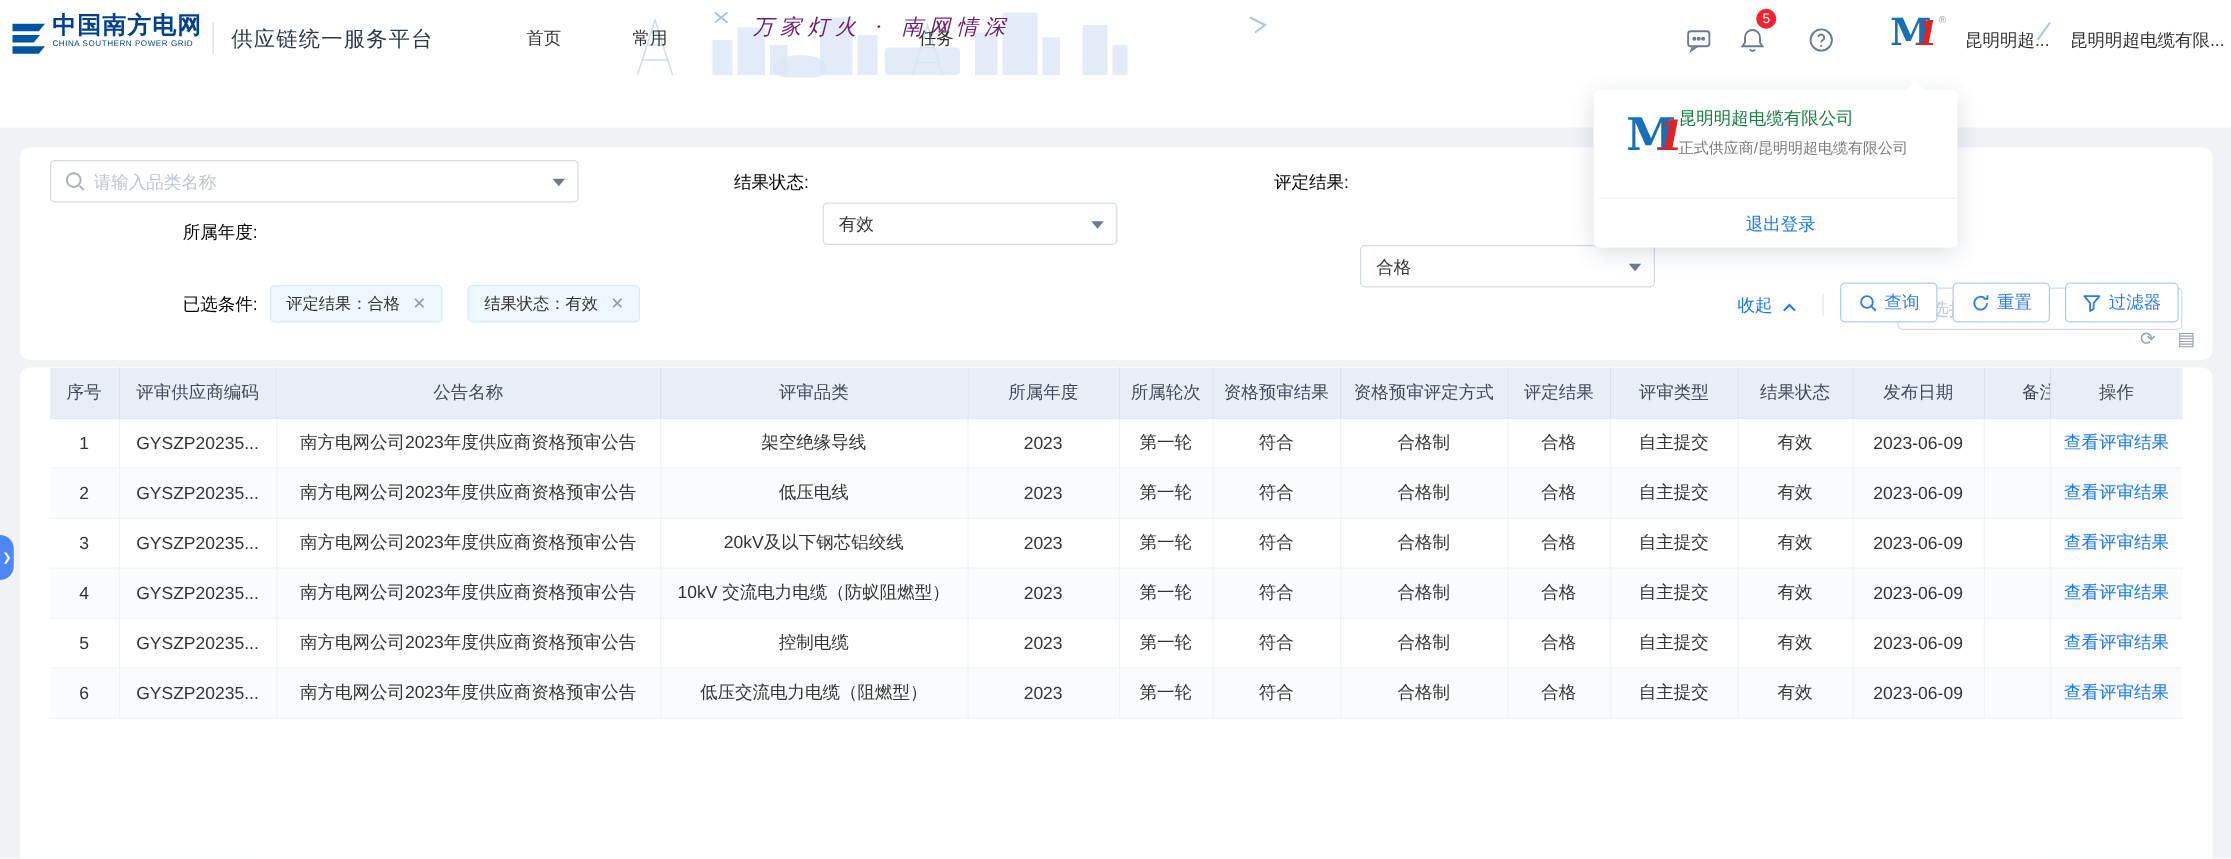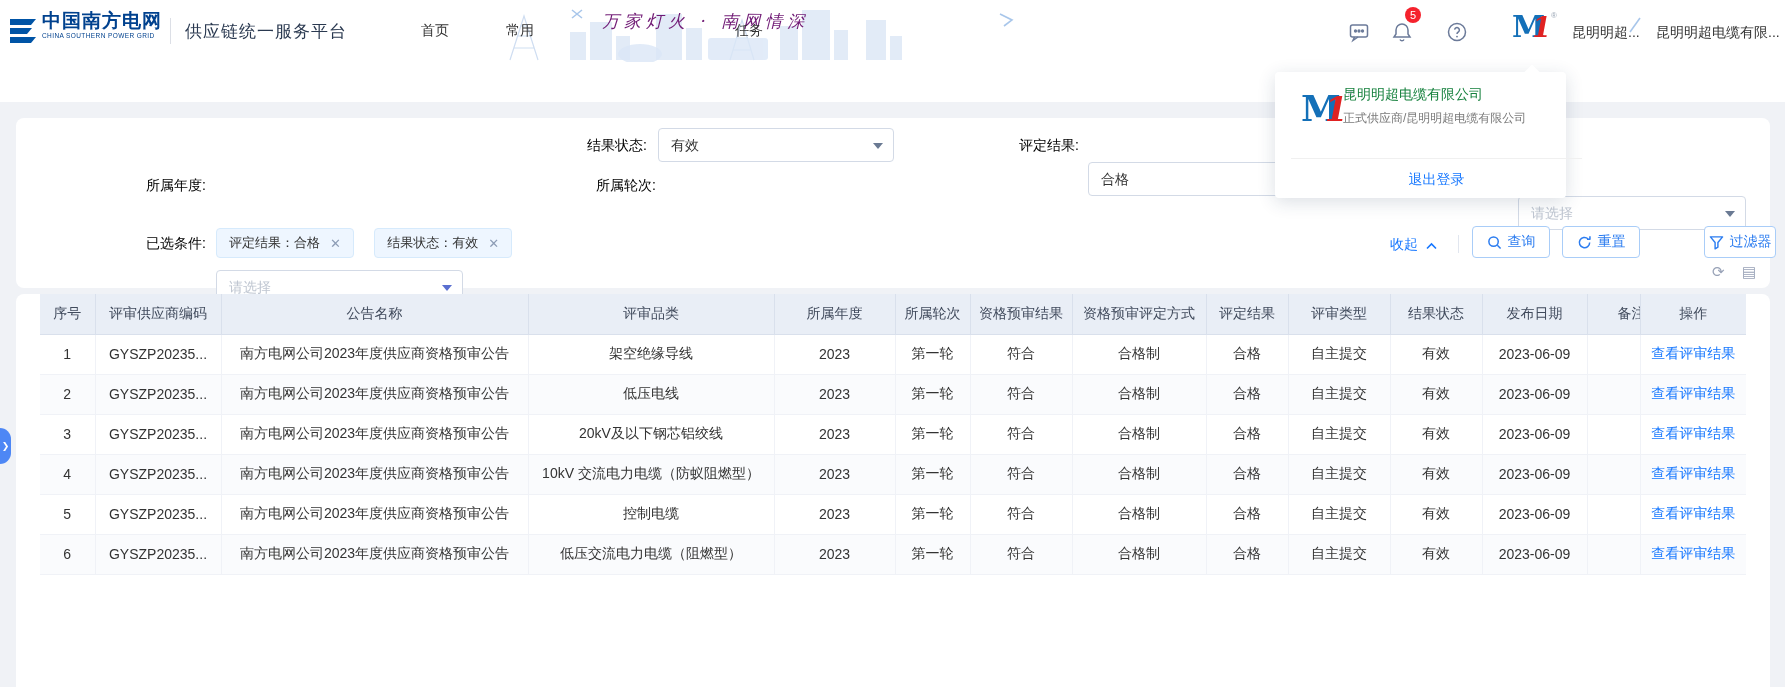--- a/index.html
+++ b/index.html
@@ -82,21 +82,21 @@
   th.fixed-col, td.fixed-col { border-left:1px solid #e4e9f2; box-shadow:-8px 0 8px -8px rgba(29,57,98,.18); }
   a.op-link { color:#1677ff; text-decoration:none; cursor:pointer; }
 
   
   .popup { position:absolute; left:1275px; top:72px; width:291px; height:126px; background:#fff;
     border-radius:4px; box-shadow:0 4px 18px rgba(31,56,88,.16); z-index:50; }
   .popup .caret-up { position:absolute; left:251px; top:-5px; width:12px; height:12px; background:#fff; transform:rotate(45deg); }
   .popup .p-logo { position:absolute; left:26px; top:18px; }
   .popup .p-name { position:absolute; left:68px; top:14px; font-size:14px; color:#15803d; white-space:nowrap; }
   .popup .p-role { position:absolute; left:68px; top:38px; font-size:12px; color:#7a7a7a; white-space:nowrap; }
-  .popup .p-foot { position:absolute; left:16px; top:86px; width:291px; height:32px; border-top:1px solid #f0f0f0;
+  .popup .p-foot { position:absolute; left:4px; top:86px; width:291px; height:32px; border-top:1px solid #f0f0f0;
     text-align:center; line-height:40px; font-size:14px; color:#1677ff; cursor:pointer; }
 
   .side-handle { position:absolute; left:0; top:428px; width:11px; height:36px; background:#4d87f5;
     border-radius:0 14px 14px 0; z-index:6; color:#fff; font-size:9px; line-height:36px; text-align:center; cursor:pointer; }
 </style>
 </head>
 <body>
 
 <div id="app">
 
@@ -170,41 +170,48 @@
     <div class="abs avatar m1 small">
       <span class="m">M</span><span class="one">1</span><span class="reg">®</span>
     </div>
     <div class="abs uname" style="left:1572px; width:72px">昆明明超...</div>
     <div class="abs uname" style="left:1656px; width:126px">昆明明超电缆有限...</div>
   </div>
 
 
   <div class="filter-card">
 
+    <div class="fc-abs sel search-sel" style="left:24px; top:10px; width:423px">
+      <svg class="search-glyph" viewBox="0 0 18 18" fill="none" stroke="currentColor" stroke-width="1.6">
+        <circle cx="8" cy="8" r="5.5"></circle>
+          <path d="M12.5 12.5 L16 16"></path>
+      </svg>
+      <span class="ph">请输入品类名称</span>
+      <i class="caret"></i>
+    </div>
     <div class="fc-abs flabel" style="left:451px; top:10px; width:180px">结果状态:</div>
     <div class="fc-abs sel" style="left:642px; top:10px; width:236px">
       <span>有效</span>
       <i class="caret"></i>
     </div>
     <div class="fc-abs flabel" style="left:883px; top:10px; width:180px">评定结果:</div>
     <div class="fc-abs sel" style="left:1072px; top:10px; width:236px">
       <span>合格</span>
       <i class="caret"></i>
     </div>
     <div class="fc-abs sel" style="left:1502px; top:10px; width:228px">
       <span class="ph">请选择</span>
       <i class="caret"></i>
     </div>
 
     <div class="fc-abs flabel" style="left:24px; top:50px; width:166px">所属年度:</div>
     <div class="fc-abs sel" style="left:200px; top:50px; width:247px">
       <span class="ph">请选择</span>
       <i class="caret blue"></i>
     </div>
-    <div class="fc-abs flabel" style="left:460px; top:50px; width:180px">所属轮次:</div>
     <div class="fc-abs sel" style="left:650px; top:50px; width:228px">
       <span class="ph">请选择</span>
       <i class="caret blue"></i>
     </div>
 
     <div class="fc-abs flabel chips-label" style="left:24px; top:110px; width:166px">已选条件:</div>
     <div class="fc-abs" style="left:200px; top:110px; white-space:nowrap">
       <span class="chip">
           <span>评定结果：合格</span>
           <span class="x">✕</span>
@@ -228,21 +235,21 @@
         </svg>
       <span>查询</span>
     </div>
     <div class="btn" style="left:1546px; top:108px; width:78px">
       <svg width="15" height="15" viewBox="0 0 16 16" fill="none" stroke="#2b7cf0" stroke-width="1.6">
         <path d="M13.5 8 a5.5 5.5 0 1 1 -1.8 -4"></path>
           <path d="M13.8 1.2 L13.8 4.4 L10.6 4.4" stroke-linejoin="round"></path>
       </svg>
       <span>重置</span>
     </div>
-    <div class="btn" style="left:1688px; top:108px; width:72px">
+    <div class="btn" style="left:1636px; top:108px; width:91px">
       <svg width="15" height="15" viewBox="0 0 16 16" fill="none" stroke="#2b7cf0" stroke-width="1.5">
           <path d="M1.5 2 h13 L9.5 8 v5 l-3 1.8 V8 Z" stroke-linejoin="round"></path>
         </svg>
       <span>过滤器</span>
     </div>
     <div class="mini-icon" style="left:1696px; top:146px">⟳</div>
     <div class="mini-icon" style="left:1726px; top:146px">▤</div>
   </div>
 
   <div class="table-card">

